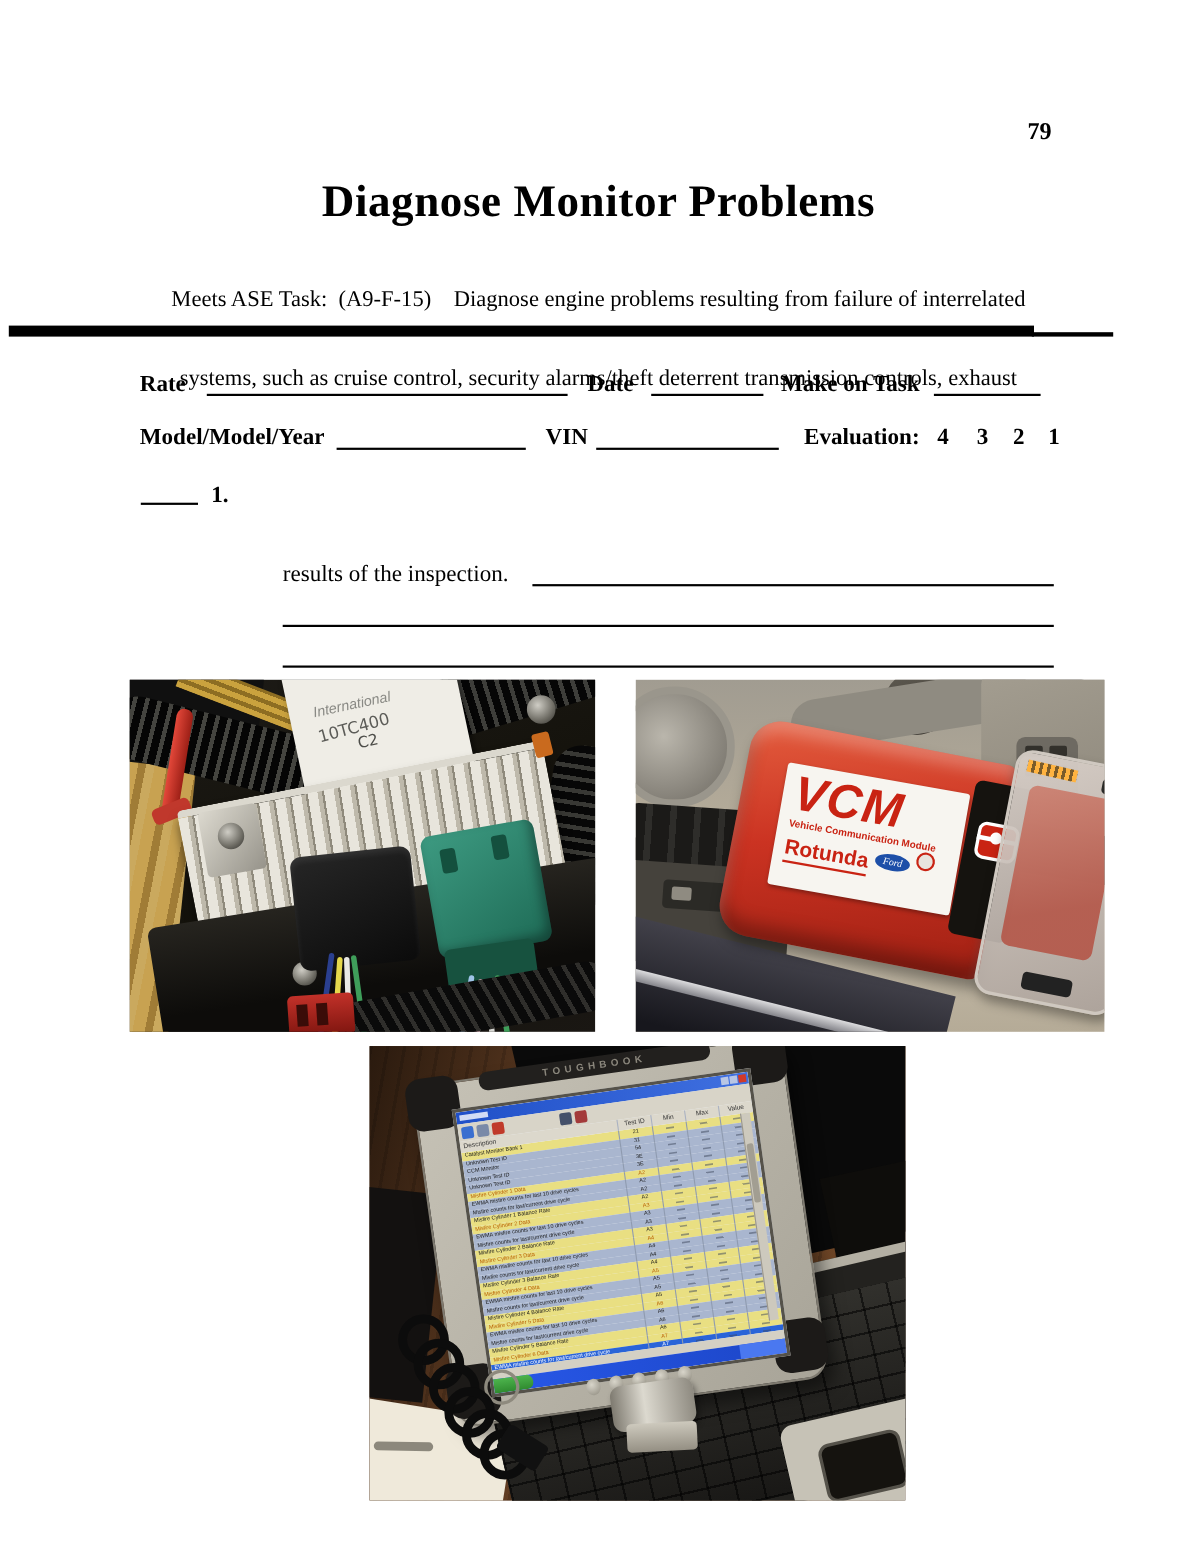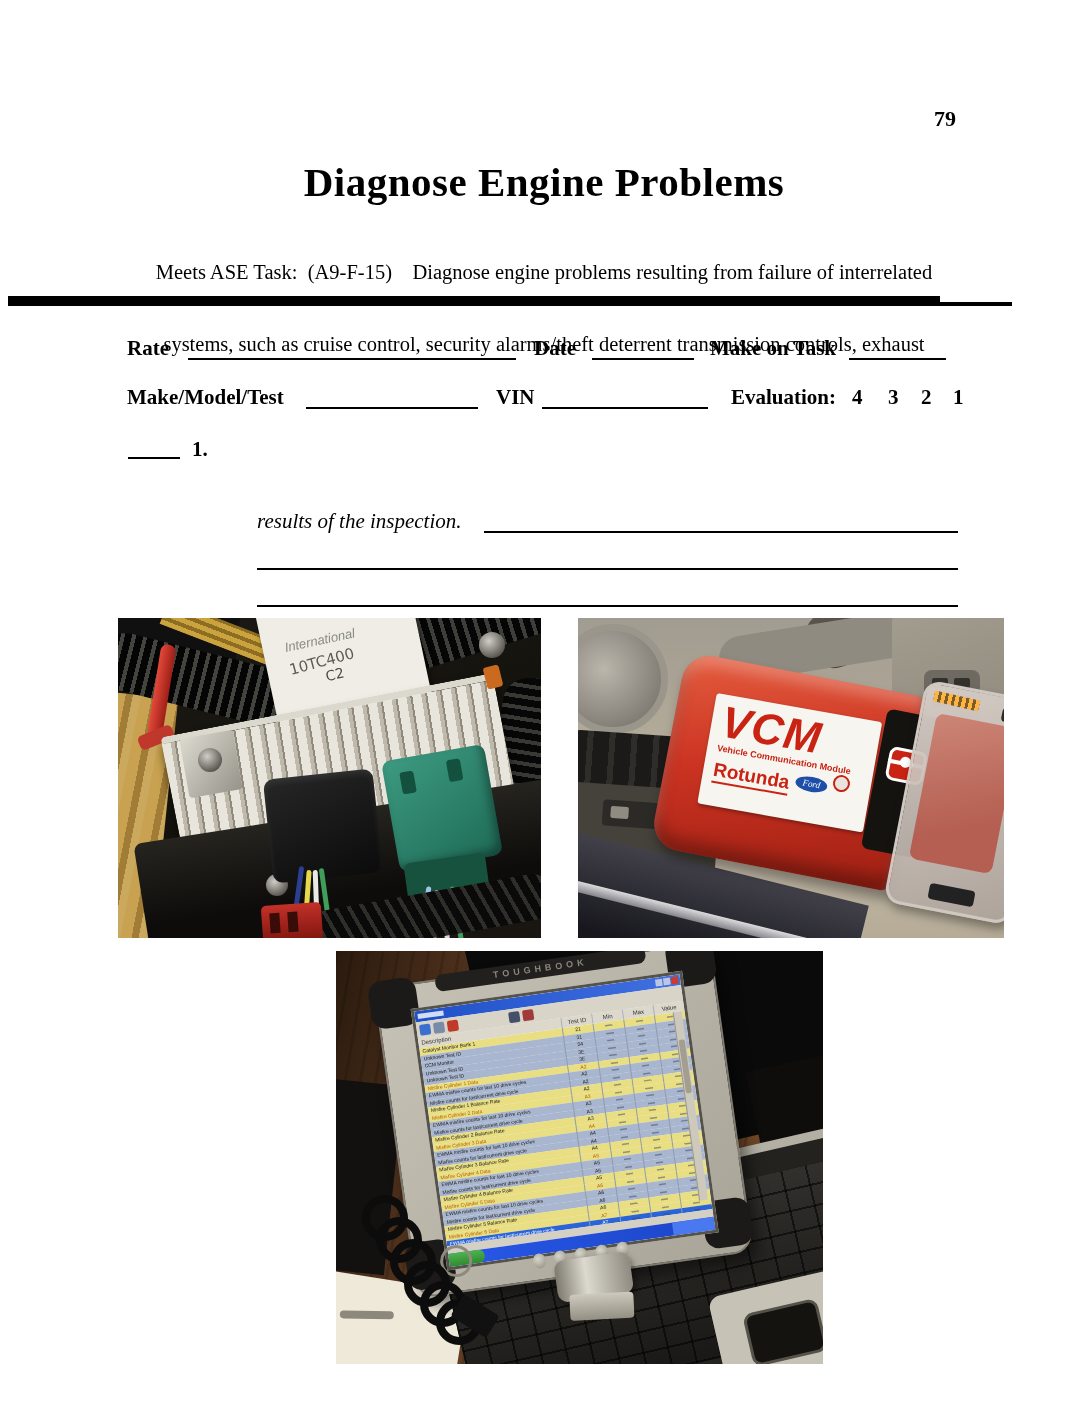--- a/index.html
+++ b/index.html
@@ -185,48 +185,48 @@
   .touchpad{left:382px;top:330px;width:140px;height:110px;transform:rotate(-13deg);
             background:#c6c2b6;border-radius:12px;}
   .touchpad i{position:absolute;left:30px;top:24px;width:70px;height:48px;background:#15130f;border-radius:10px;border:3px solid #55524a;}
 </style>
 </head>
 <body>
 
 <div class="page">
 
   <div class="pagenum">79</div>
-  <h1 class="title">Diagnose Engine Problems</h1>
+  <h1 class="title">Diagnose Monitor Problems</h1>
   <div class="subtitle">
     <div>Meets ASE Task:  (A9-F-15)    Diagnose engine problems resulting from failure of interrelated</div>
     <div>systems, such as cruise control, security alarms/theft deterrent transmission controls, exhaust</div>
   </div>
   <div class="rule-thick"></div>
   <div class="rule-thin"></div>
 
   <span class="lbl" style="left:127px;top:336px;">Rate</span>
   <span class="blank" style="left:188px;top:338px;width:328px;"></span>
   <span class="lbl" style="left:534px;top:336px;">Date</span>
   <span class="blank" style="left:592px;top:338px;width:102px;"></span>
   <span class="lbl" style="left:710px;top:336px;">Make on Task</span>
   <span class="blank" style="left:849px;top:338px;width:97px;"></span>
 
-  <span class="lbl" style="left:127px;top:385px;">Make/Model/Test</span>
+  <span class="lbl" style="left:127px;top:385px;">Model/Model/Year</span>
   <span class="blank" style="left:306px;top:387px;width:172px;"></span>
   <span class="lbl" style="left:496px;top:385px;">VIN</span>
   <span class="blank" style="left:542px;top:387px;width:166px;"></span>
   <span class="lbl" style="left:731px;top:385px;">Evaluation:</span>
   <span class="lbl" style="left:852px;top:385px;">4</span>
   <span class="lbl" style="left:888px;top:385px;">3</span>
   <span class="lbl" style="left:921px;top:385px;">2</span>
   <span class="lbl" style="left:953px;top:385px;">1</span>
 
   <span class="blank" style="left:128px;top:437px;width:52px;"></span>
   <span class="lbl" style="left:192px;top:437px;">1.</span>
-  <span class="txt" style="left:257px;top:509px;font-style:italic;">results of the inspection.</span>
+  <span class="txt" style="left:257px;top:509px;">results of the inspection.</span>
   <span class="blank" style="left:484px;top:511px;width:474px;"></span>
   <span class="blank" style="left:257px;top:548px;width:701px;"></span>
   <span class="blank" style="left:257px;top:585px;width:701px;"></span>
 
   <div id="photoA" class="photo">
     <div class="wood"></div>
     <div class="relaybox"></div>
     <div class="strap"></div>
     <div class="hoseL"></div>
     <div class="hoseR"></div>

